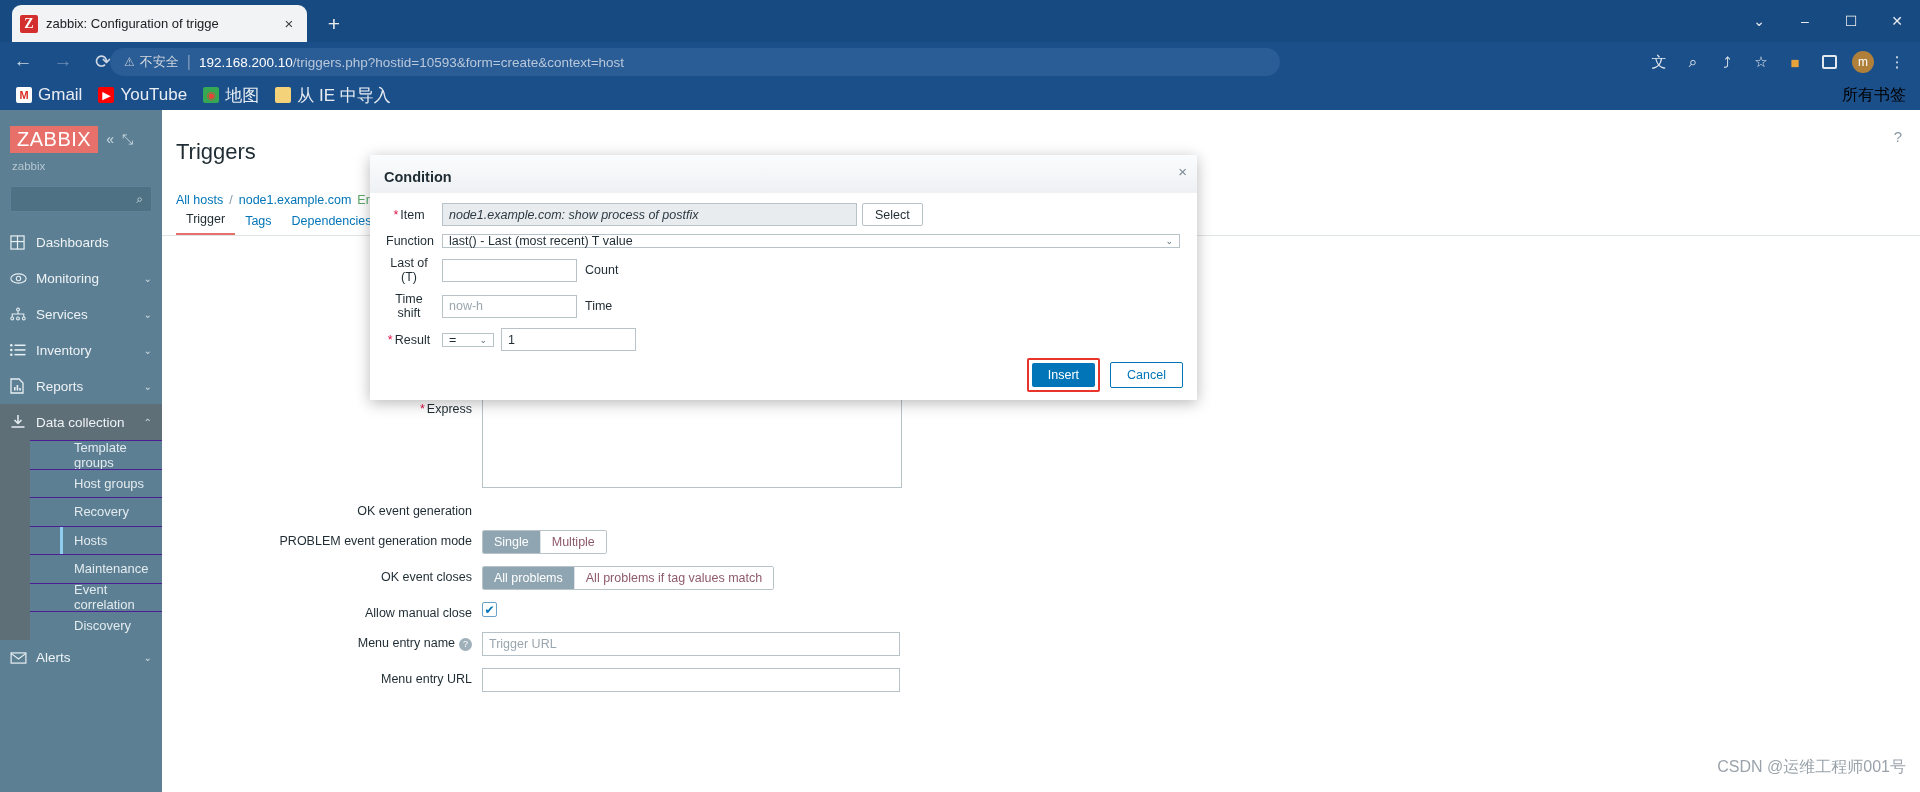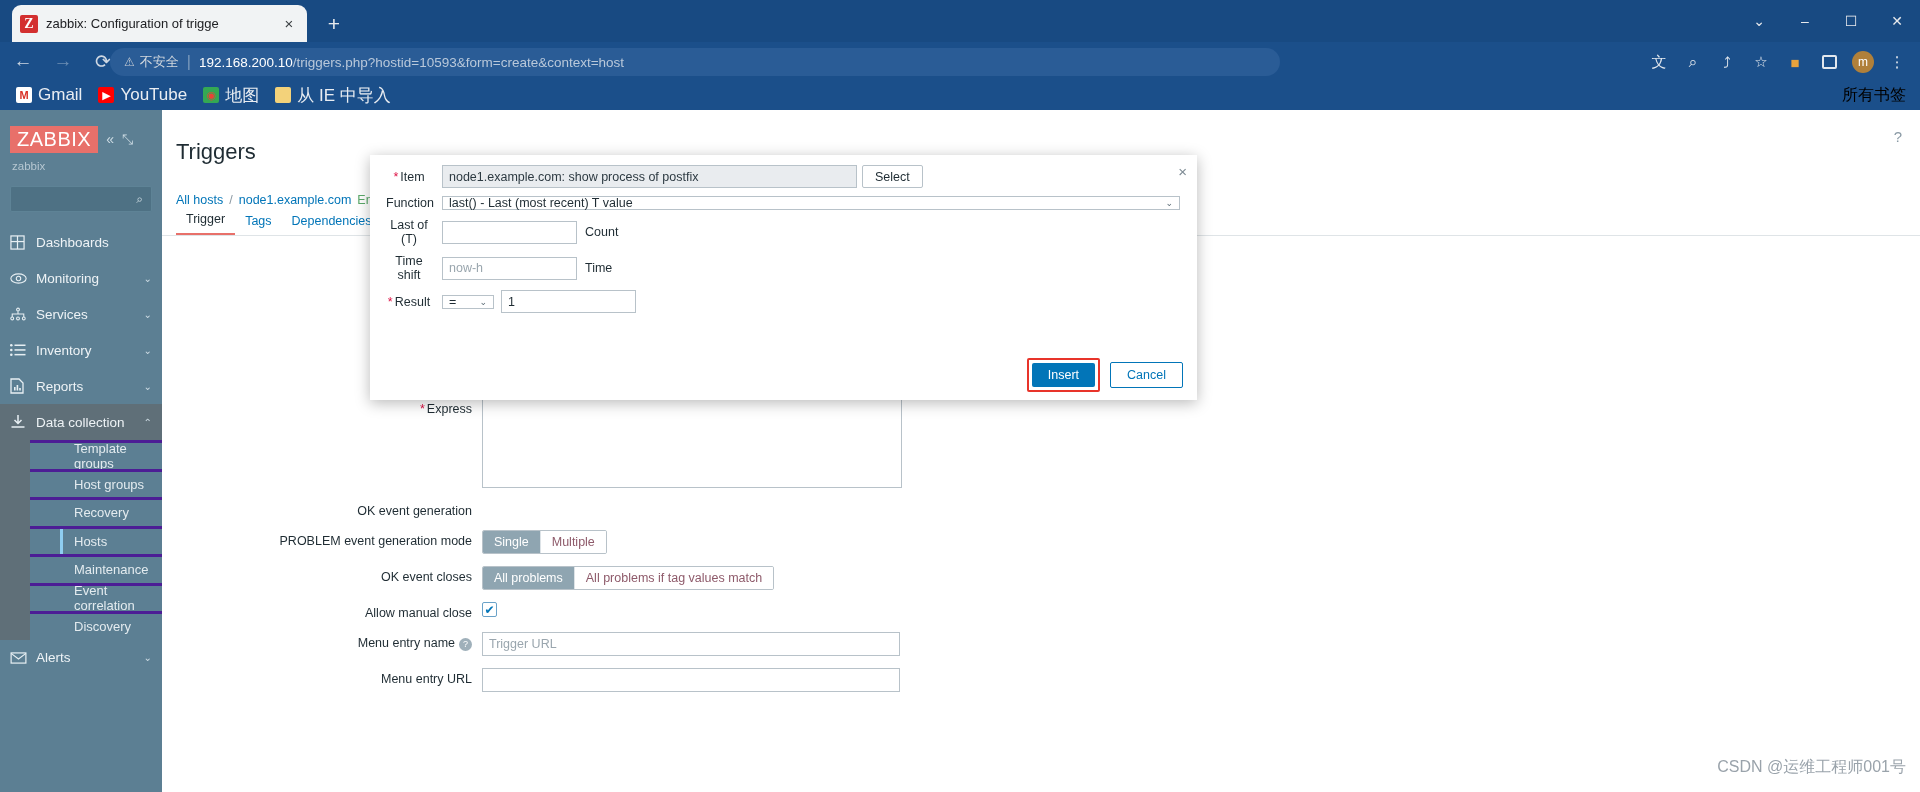--- a/index.html
+++ b/index.html
@@ -77,21 +77,21 @@
   #sb-search { margin:14px 10px 0 10px; height:26px; background:#4e7184; border:1px solid #5e8396;
      border-radius:2px; display:flex; align-items:center; padding:0 8px; }
   #sb-search .sinput { flex:1; color:#cbd9e1; font-size:12px; }
   #sb-search .sico { color:#cbd9e1; font-size:12px; }
   .navitem { height:36px; display:flex; align-items:center; padding:0 10px; cursor:pointer; color:#eef3f6; }
   .navitem .nico { width:26px; display:flex; align-items:center; justify-content:flex-start; }
   .navitem .nlbl { font-size:13.5px; flex:1; }
   .navitem .ncar { font-size:10px; color:#cfdde5; }
   .navitem.active { background:#5f6f78; }
   .subitem { height:28.5px; display:flex; align-items:center; padding-left:44px; color:#e3ebef;
-     font-size:13px; background:#5c7f93; border-top:3px solid #4c1d95; cursor:pointer; position:relative; }
+     font-size:13px; background:#5c7f93; border-top:1px solid #4c1d95; cursor:pointer; position:relative; }
   .subitem.sel::before { content:""; position:absolute; left:30px; top:0; bottom:0; width:3px; background:#8ecdf0; }
   #subnav { background:#5f6f78; padding-left:0; }
   #subnav .wrap { margin-left:30px; }
 
   
   #main { position:absolute; left:162px; top:110px; width:1758px; height:682px; background:#fff; overflow:hidden; }
   #pagetitle { font-size:22px; color:#1f2c33; padding:14px 0 0 14px; font-weight:normal; }
   #helpq { position:absolute; right:18px; top:18px; color:#8a9aa5; font-size:15px; cursor:pointer; }
   #breadcrumb { display:flex; align-items:center; padding:14px 0 0 14px; font-size:12.5px; gap:6px; }
   #breadcrumb a { color:#0275b8; text-decoration:none; cursor:pointer; }
@@ -124,21 +124,21 @@
   #modal-head { height:38px; display:flex; align-items:center; padding:0 14px;
      background:linear-gradient(#fbfcfd,#eef1f4); }
   #modal-title { font-size:14.5px; color:#1f2c33; font-weight:bold; padding-top:6px; }
   #modal-close { position:absolute; right:10px; top:8px; color:#7d8a93; font-size:15px; cursor:pointer; }
   #modal-body { padding:10px 16px 0 16px; }
   .mrow { display:flex; align-items:center; margin-bottom:8px; }
   .mlabel { width:56px; text-align:center; padding-right:10px; font-size:12.5px; color:#1f2c33; }
   .mlabel .req { color:#d14; margin-right:2px; }
   .minp { height:23px; border:1px solid #b8c2c9; font-size:12.5px; padding:0 6px; display:flex;
      align-items:center; color:#1f2c33; background:#fff; }
-  .minp.ro { background:#e9ecef; color:#2d3a42; }
+  .minp.ro { background:#e9ecef; color:#2d3a42;font-style:italic; }
   .minp.ph { color:#9aa6ae; }
   .mbtn { height:23px; border:1px solid #b8c2c9; background:#fff; font-size:12.5px; padding:0 12px;
      display:flex; align-items:center; color:#1f2c33; cursor:pointer; border-radius:2px; }
   .msel { height:14px; border:1px solid #b8c2c9; background:#fff; font-size:12.5px; padding:0 6px;
      display:flex; align-items:center; justify-content:space-between; color:#1f2c33; cursor:pointer; }
   .msel .cv { font-size:9px; color:#5c6b75; margin-left:6px; }
   .munit { font-size:12.5px; color:#1f2c33; margin-left:8px; }
   #modal-foot { position:absolute; left:0; right:0; bottom:0; height:50px; display:flex;
      align-items:center; justify-content:flex-end; padding-right:14px; gap:10px; }
   #insert-wrap { border:2px solid #e8342a; padding:3px; border-radius:2px; }
@@ -440,20 +440,23 @@
     <div class="frow">
       <div class="flabel">Menu entry URL</div>
       <div class="fctl">
           <div class="inp" style="width:418px;"></div>
         </div>
     </div>
   </div>
 </div>
 
 <div id="modal">
+  <div id="modal-head">
+    <div id="modal-title">Condition</div>
+  </div>
   <div id="modal-close">×</div>
 
   <div id="modal-body">
 
     <div class="mrow">
       <div class="mlabel"><span class="req">*</span><span>Item</span></div>
       <div class="minp ro" style="width:415px;">node1.example.com: show process of postfix</div>
       <div class="mbtn" style="margin-left:5px;">Select</div>
     </div>
 

